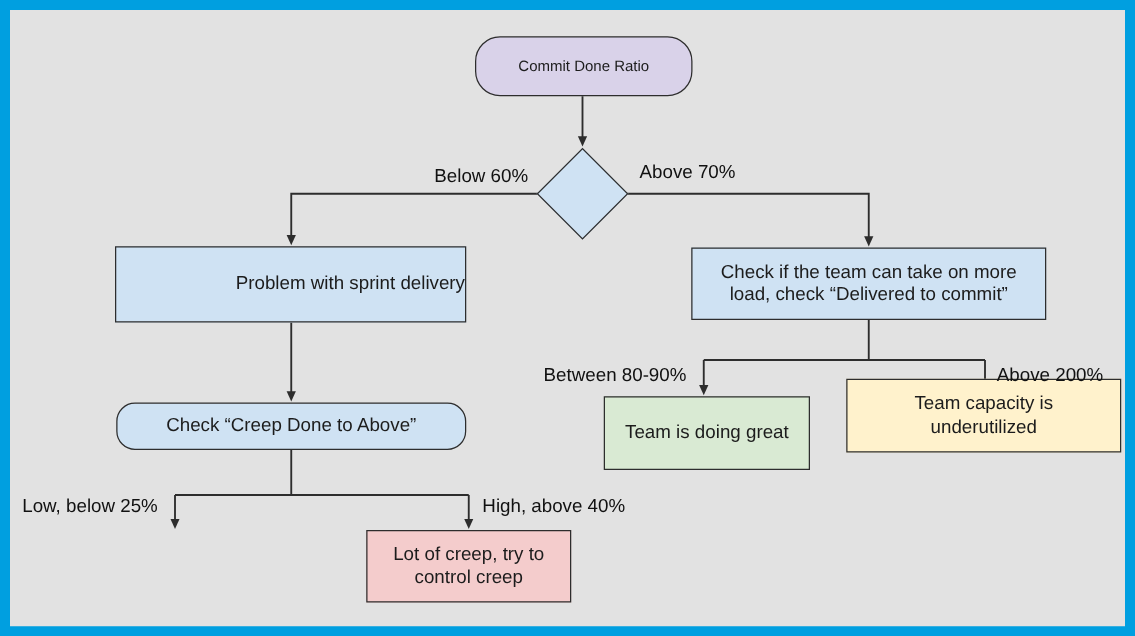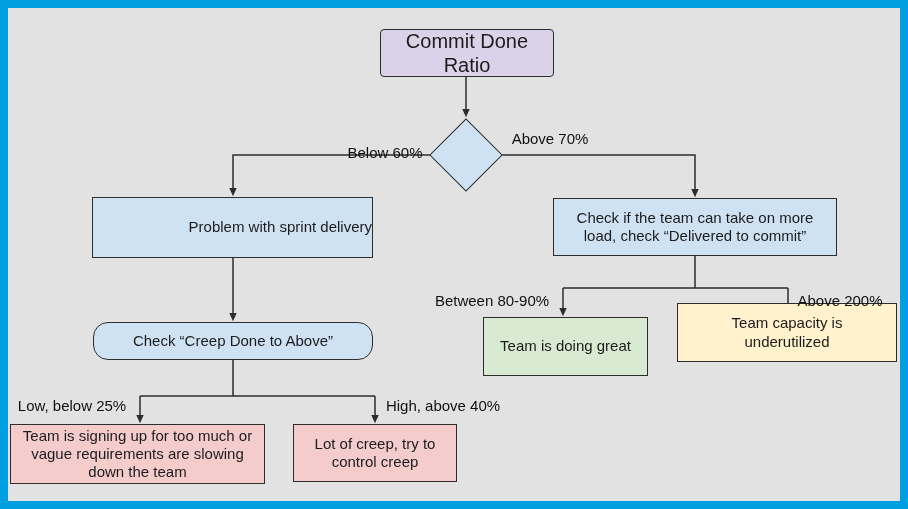--- a/index.html
+++ b/index.html
@@ -33,22 +33,22 @@
     border: 1.5px solid #2d2d2d;
     color: #1c1c1c;
     font-size: 15px;
     line-height: 1.22;
   }
   .node .nlabel { display: inline-block; }
 
   .node-start {
     left: 380px; top: 29px; width: 174px; height: 48px;
     background: #d9d2e9;
-    border-radius: 4px;
-    font-size: 20px;
+    border-radius: 20px;
+    font-size: 12px;
   }
   .node-diamond {
     left: 440px; top: 129px; width: 52px; height: 52px;
     background: #cfe2f3;
     transform: rotate(45deg) ;
     border: 1.5px solid #2d2d2d;
   }
   .node-sprint {
     left: 92px; top: 197px; width: 281px; height: 61px;
     background: #cfe2f3;
@@ -86,21 +86,21 @@
   }
   .node-underutil .nlabel { max-width: 150px; }
 
   .edge-label {
     position: absolute;
     transform: translate(-50%, -50%);
     white-space: nowrap;
     font-size: 15px;
     color: #111111;
   }
-  .el-below60   { left: 385px; top: 152px; }
+  .el-below60   { left: 385px; top: 141px; }
   .el-above70   { left: 550px; top: 138px; }
   .el-low25     { left: 72px;  top: 405px; }
   .el-high40    { left: 443px; top: 405px; }
   .el-between   { left: 492px; top: 300px; }
   .el-above120  { left: 840px; top: 300px; }
 </style>
 </head>
 <body>
 
 <div class="frame">
@@ -144,23 +144,20 @@
   </div>
 
   <div class="node node-capacity">
     <span class="nlabel">Check if the team can take on more load, check “Delivered to commit”</span>
   </div>
 
   <div class="node node-creep">
     <span class="nlabel">Check “Creep Done to Above”</span>
   </div>
 
-  <div class="node node-toomuch">
-    <span class="nlabel">Team is signing up for too much or vague requirements are slowing down the team</span>
-  </div>
 
   <div class="node node-lotcreep">
     <span class="nlabel">Lot of creep, try to control creep</span>
   </div>
 
   <div class="node node-great">
     <span class="nlabel">Team is doing great</span>
   </div>
 
   <div class="node node-underutil">

